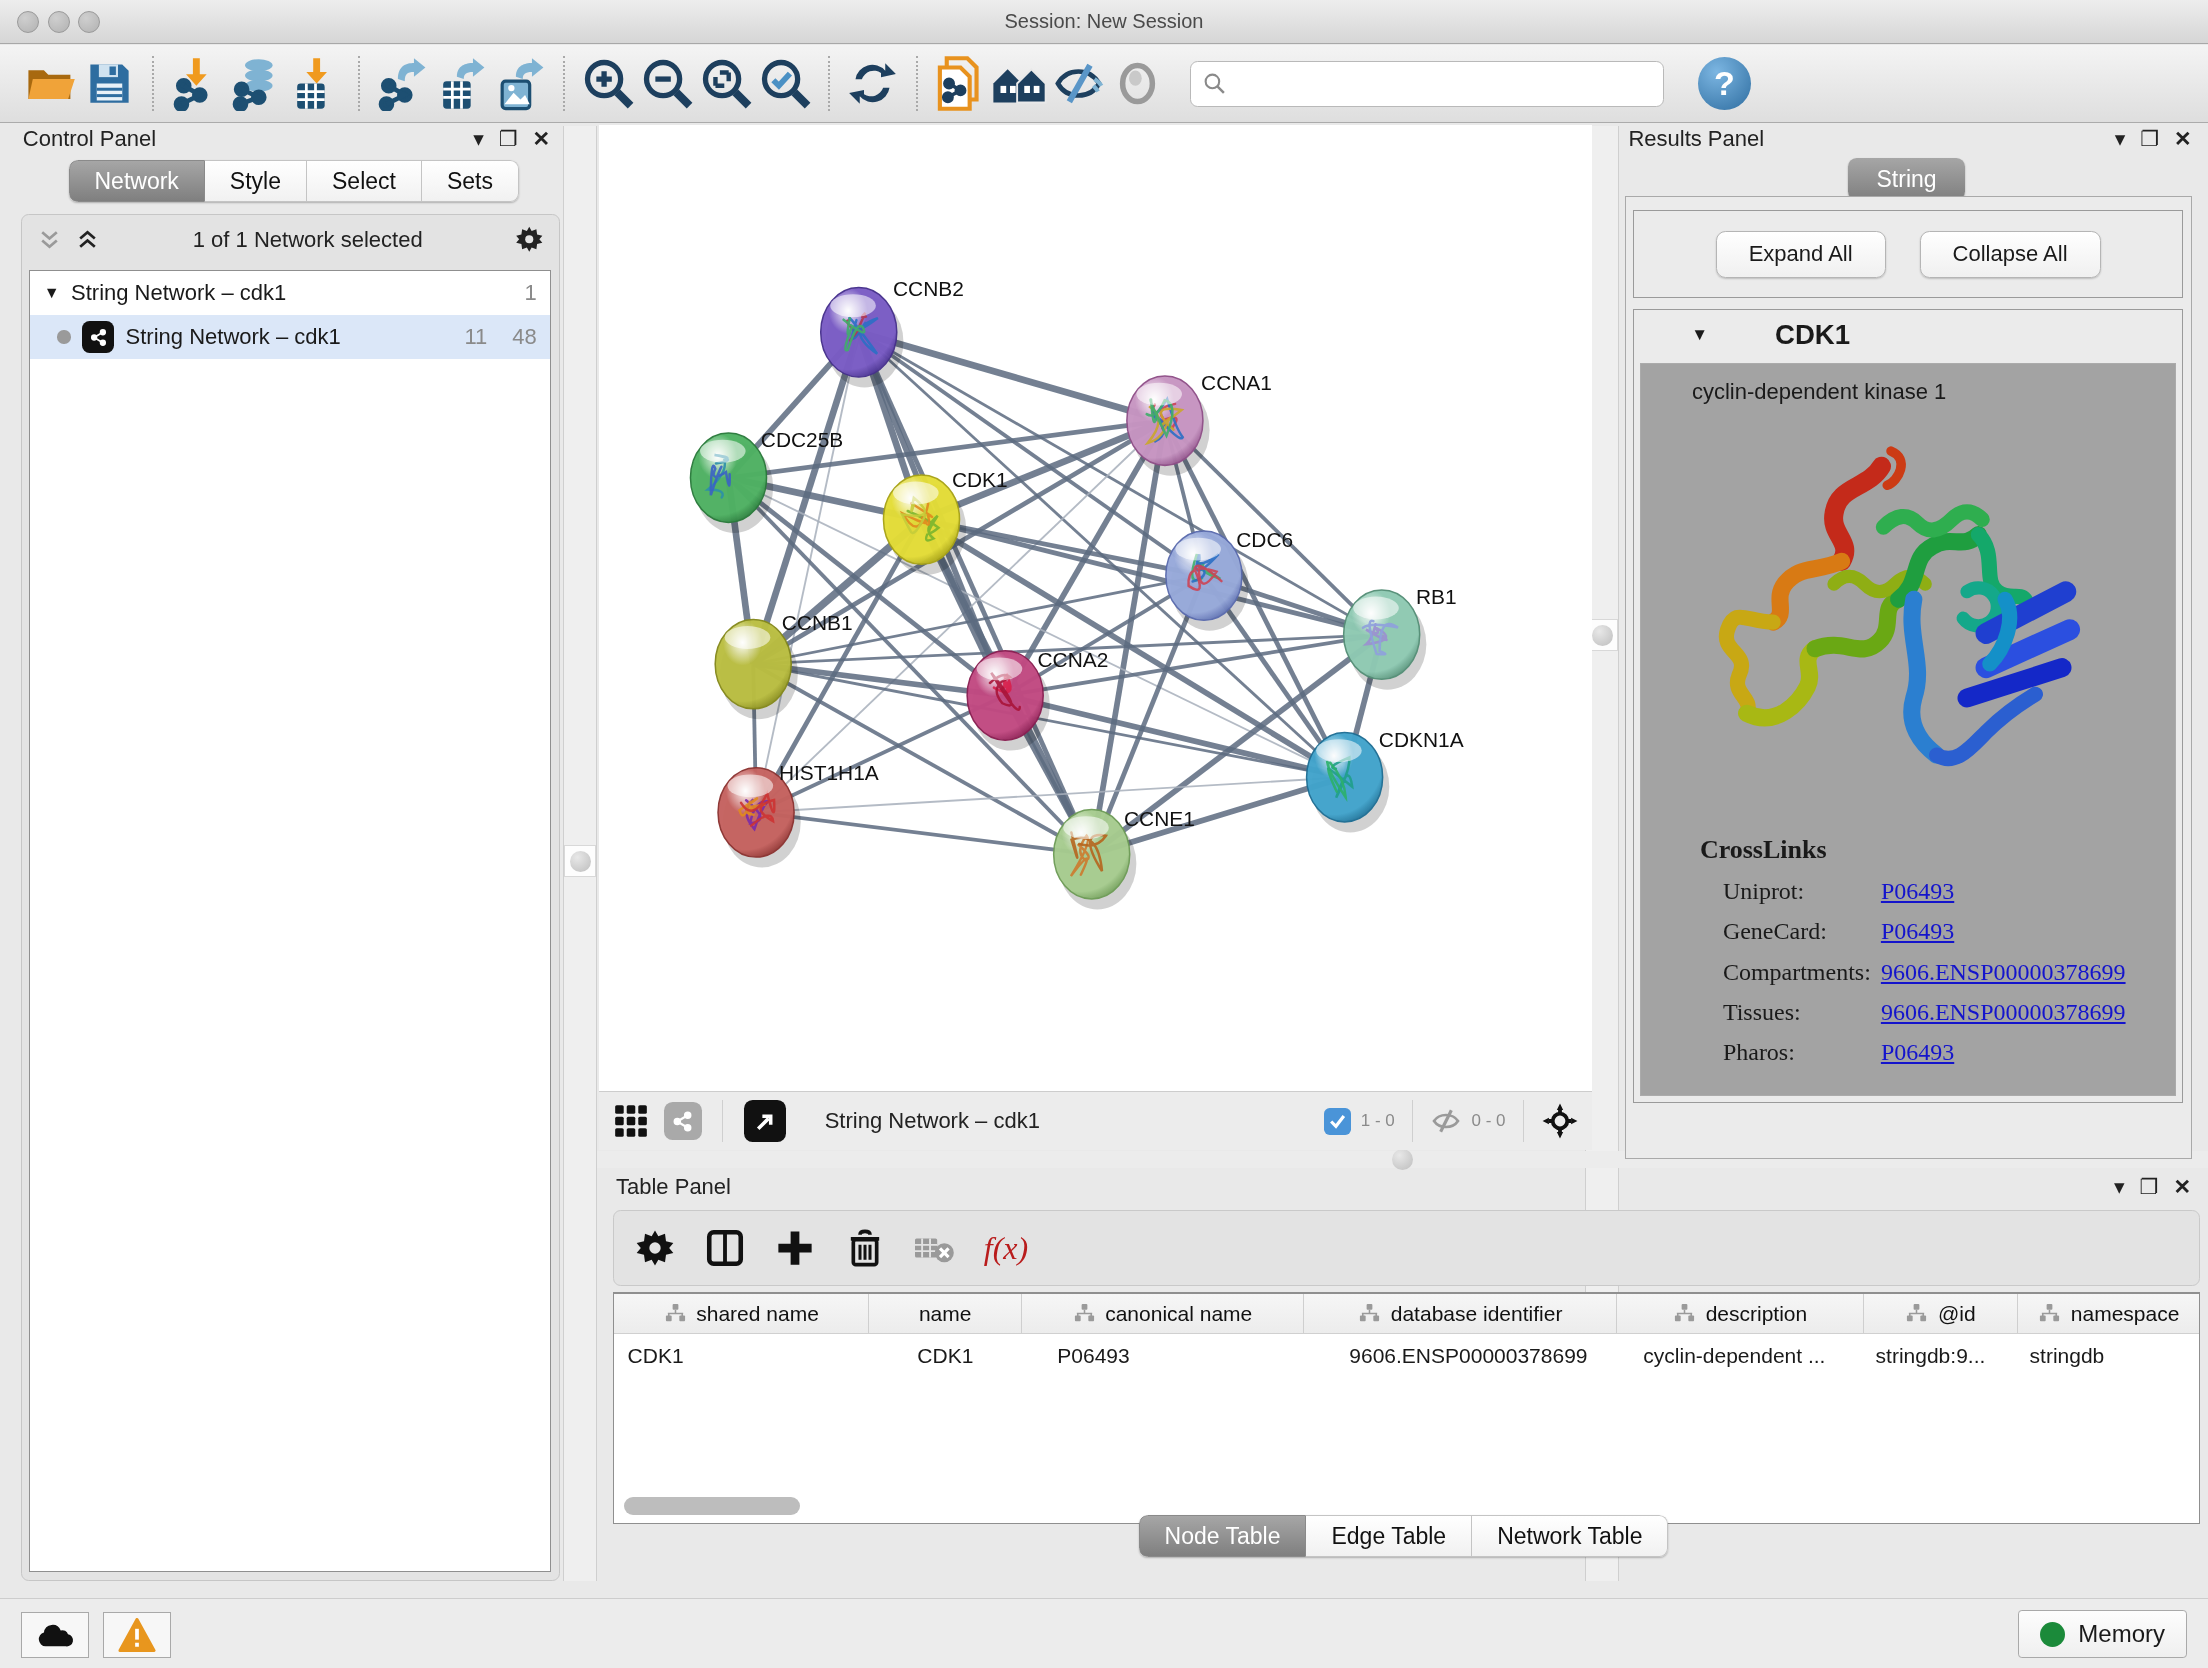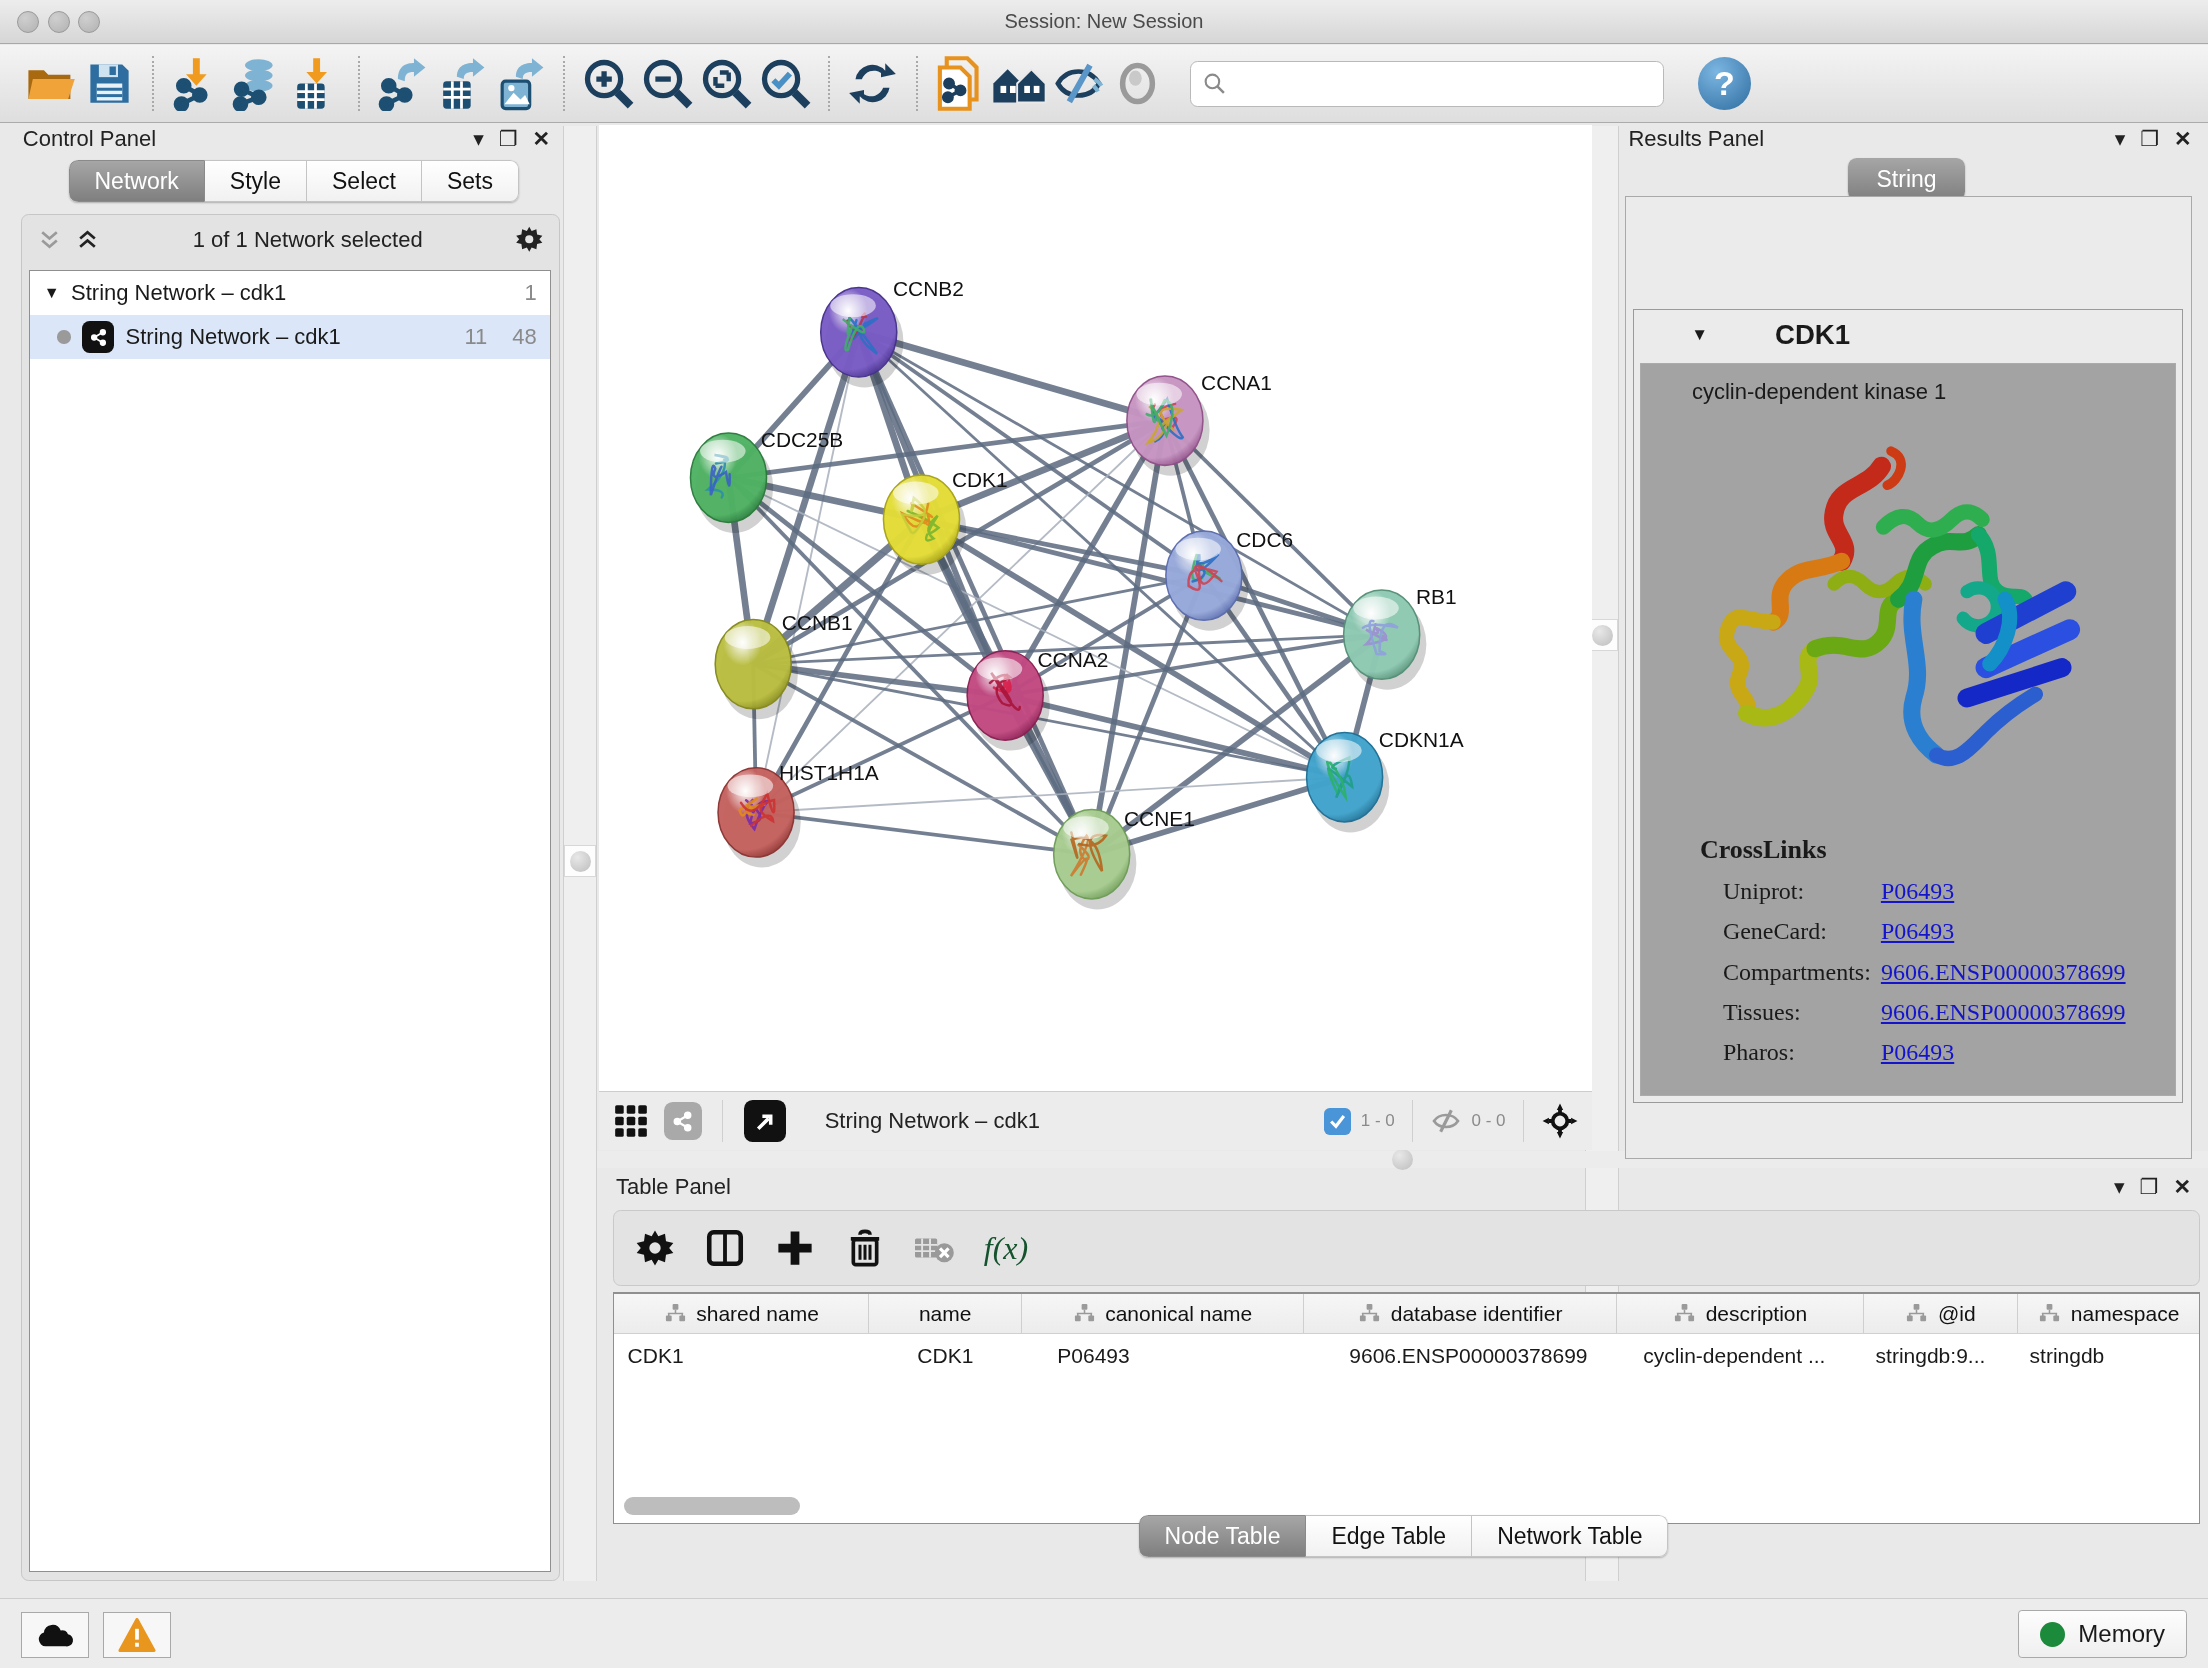--- a/index.html
+++ b/index.html
@@ -91,21 +91,21 @@
   .crosslinks h3 { font-size:26px; margin:17px 0 7.6px 0; }
   .cl-row { display:flex; font-size:24px; margin:13.3px 0; }
   .cl-row .lab { width:181px; padding-left:23px; }
   .cl-row a { color:#1414cc; text-decoration:underline; }
 
   
   .table-panel { position:absolute; left:599px; top:1168px; width:1609px; height:426px; }
   .tp-head { padding:5.7px 17px 0 17px; }
   .tp-toolbar { position:absolute; left:14.3px; top:42px; right:7.6px; height:76px; background:#e3e3e3;
     border:1px solid #c9c9c9; border-radius:7.6px; display:flex; align-items:center; gap:28.5px; padding:0 21px; }
-  .fx { font-family:"Liberation Serif", serif; font-style:italic; font-size:32px; color:#14532d; }
+  .fx { font-family:"Liberation Serif", serif; font-style:italic; font-size:32px; color:#b91c1c; }
   .tp-table { position:absolute; left:14.3px; top:124px; right:7.6px; height:232px; background:#fff;
     border:1.9px solid #8f8f8f; border-top-width:2.9px; }
   .thead { display:flex; height:40px; background:linear-gradient(#f6f6f6,#ececec); border-bottom:1.9px solid #d0d0d0;justify-content:space-between; }
   .th { display:flex; align-items:center; justify-content:center; gap:9.5px; font-size:21px; color:#111;
     border-right:1px solid #cfcfcf; overflow:hidden; white-space:nowrap; flex:0 0 auto; }
   .trow { display:flex; height:44px; }
   .td { display:flex; align-items:center; font-size:21px; padding-left:13.3px; overflow:hidden; white-space:nowrap; flex:0 0 auto; }
   .hscroll { position:absolute; left:9.5px; bottom:7.6px; width:176px; height:18px; background:#bdbdbd; border-radius:9.5px; }
   .tp-tabs { position:absolute; left:0; right:0; top:347px; display:flex; justify-content:center; }
 
@@ -622,20 +622,24 @@
   <div class="panel-head" style="padding:0 11.4px;">
     <span>Results Panel</span>
     <div class="winicons">
       <span>▾</span>
       <span>❐</span>
       <span style="font-weight:bold">✕</span>
     </div>
   </div>
   <div class="rp-tab">String</div>
   <div class="rp-pane">
+    <div class="rp-btnbox">
+      <div class="rp-btn">Expand All</div>
+      <div class="rp-btn">Collapse All</div>
+    </div>
     <div class="rp-entry">
       <div class="rp-entry-head">
         <span style="font-size:17px">▼</span>
         <b>CDK1</b>
       </div>
       <div class="rp-entry-body">
         <div class="rp-desc">cyclin-dependent kinase 1</div>
         <svg width="399" height="409" viewBox="0 0 210 215" style="margin:3.8px 0 0 28.5px">
           <g fill="none" stroke-linecap="round">
             <path d="M95 30 C 88 42 72 40 70 55 C 68 66 80 70 74 80" stroke="#c42a1a" stroke-width="10"></path>

